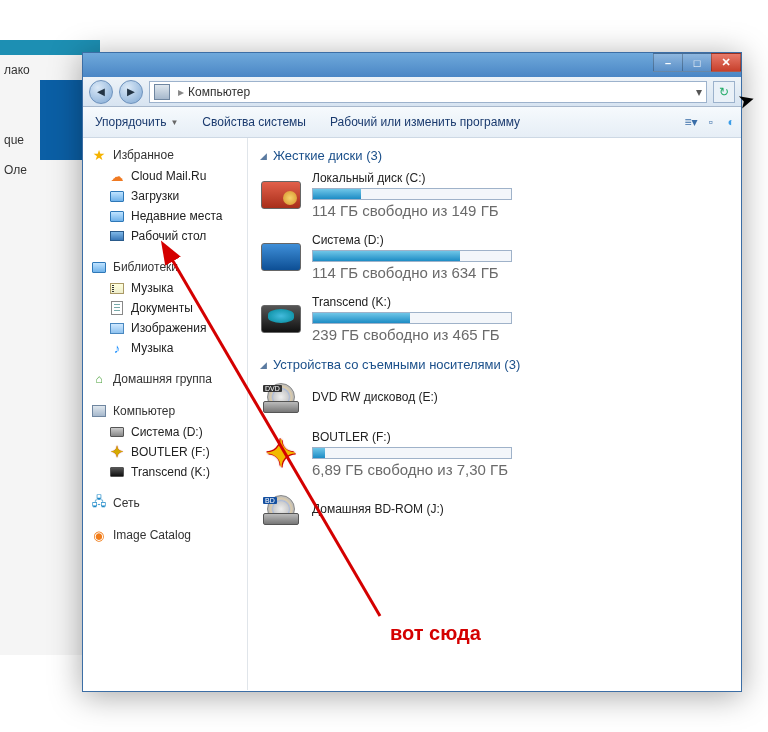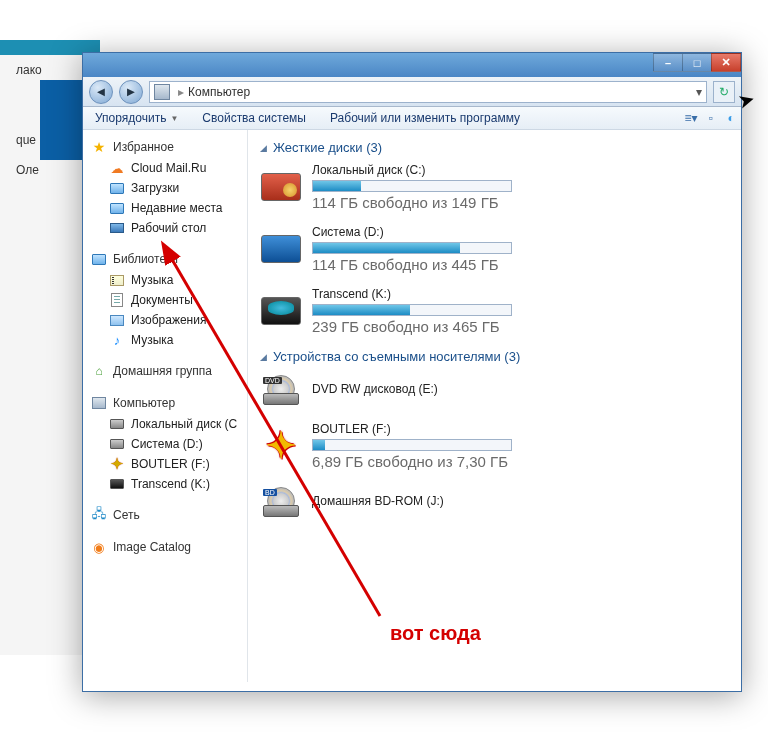--- a/index.html
+++ b/index.html
@@ -1,38 +1,38 @@
 <!DOCTYPE html>
 <html><head>
 <meta charset="utf-8">
 <style>
   * { box-sizing: border-box; margin: 0; padding: 0; font-family: 'Segoe UI', Tahoma, sans-serif; }
   body { width: 768px; height: 732px; background: #fff; position: relative; overflow: hidden; }
   .bg-strip { position: absolute; left: 0; top: 55px; width: 85px; height: 600px; background: #f5f5f5; border-right: 1px solid #d0d0d0; z-index: 1; }
-  .bg-strip .txt { font-size: 12px; color: #333; padding: 8px 16px; white-space: nowrap; overflow: hidden; }
+  .bg-strip .txt { font-size: 12px; color: #333; padding: 8px 4px; white-space: nowrap; overflow: hidden; }
   .bg-blue { position: absolute; left: 40px; top: 80px; width: 60px; height: 80px; background: #0b5fa5; z-index: 1; }
   .bg-teal { position: absolute; left: 0; top: 40px; width: 100px; height: 40px; background: #1d8fb3; z-index: 1; }
 
   .window { position: absolute; left: 82px; top: 52px; width: 660px; height: 640px; border: 1px solid #3c6ea5; box-shadow: 0 4px 30px rgba(0,0,0,.35); background: #fff; z-index: 5; }
   .titlebar { height: 24px; background: linear-gradient(#6fa9db, #4a86c5); position: relative; }
   .win-controls { position: absolute; right: 0; top: 0; display: flex; }
   .win-btn { width: 30px; height: 19px; display: flex; align-items: center; justify-content: center; color: #fff; font-size: 11px; font-weight: bold; border: 1px solid rgba(0,0,0,.25); margin-left: -1px; }
   .win-btn.min { background: linear-gradient(#8eb7df,#5b90c8); }
   .win-btn.max { background: linear-gradient(#8eb7df,#5b90c8); }
   .win-btn.close { background: linear-gradient(#e87a6a,#c7402c); }
 
   .addrbar { height: 30px; background: linear-gradient(#eef3f8,#d7e4f1); display: flex; align-items: center; gap: 6px; padding: 0 6px; border-bottom: 1px solid #a8b8cc; }
   .navbtn { width: 24px; height: 24px; border-radius: 50%; background: radial-gradient(circle at 35% 30%, #dbe9f7, #7fa8d4); border: 1px solid #6f93bd; display: flex; align-items: center; justify-content: center; color: #234; font-size: 13px; }
   .addrbox { flex: 1; height: 22px; background: #fff; border: 1px solid #9cb2cc; display: flex; align-items: center; padding: 0 4px; font-size: 12px; color: #333; }
   .addrbox .pcicon { width: 16px; height: 16px; margin-right: 4px; background: linear-gradient(#dfe7ee,#a6b8cc); border: 1px solid #6f86a0; }
   .addrbox .sep { color: #888; margin: 0 4px; }
   .refreshbtn { width: 22px; height: 22px; border: 1px solid #9cb2cc; background: #eaf1f8; display: flex; align-items: center; justify-content: center; color: #2a6; font-size: 12px; }
   .searchbox { width: 170px; height: 22px; background: #fff; border: 1px solid #9cb2cc; font-size: 12px; font-style: italic; color: #888; padding: 0 6px; display: flex; align-items: center; }
 
-  .toolbar { height: 23px; background: linear-gradient(#f6fafd,#e6eef6); border-bottom: 1px solid #cdd8e4; display: flex; align-items: center; font-size: 12px; color: #1a3a6e; }
+  .toolbar { height: 31px; background: linear-gradient(#f6fafd,#e6eef6); border-bottom: 1px solid #cdd8e4; display: flex; align-items: center; font-size: 12px; color: #1a3a6e; }
   .tbitem { padding: 0 12px; height: 100%; display: flex; align-items: center; gap: 4px; cursor: default; }
   .tbspacer { flex: 1; }
   .tbicon { width: 20px; height: 20px; display: flex; align-items: center; justify-content: center; border: 1px solid transparent; }
 
   .body { display: flex; height: calc(100% - 86px); }
   .nav { width: 165px; border-right: 1px solid #e0e5ea; padding: 6px 0; overflow: hidden; }
   .navgroup { margin-bottom: 10px; }
   .navhdr { display: flex; align-items: center; gap: 6px; font-size: 12px; color: #333; padding: 3px 8px; }
   .navhdr .ic { width: 16px; height: 16px; display: inline-flex; align-items: center; justify-content: center; }
   .navitem { display: flex; align-items: center; gap: 6px; font-size: 12px; color: #222; padding: 2px 8px 2px 26px; white-space: nowrap; overflow: hidden; }
@@ -204,26 +204,20 @@
         <div class="navhdr sel" style="margin:0 4px;padding-left:4px">
           <span class="ic">
               <span class="pcico"></span>
             </span>
           <span>Компьютер</span>
         </div>
         <div class="navitem">
             <span class="ic">
               <span class="hdd"></span>
             </span>
-            <span>Локальный диск (C</span>
-          </div>
-        <div class="navitem">
-            <span class="ic">
-              <span class="hdd"></span>
-            </span>
             <span>Система (D:)</span>
           </div>
         <div class="navitem">
             <span class="ic plusico">✦</span>
             <span>BOUTLER (F:)</span>
           </div>
         <div class="navitem">
             <span class="ic">
               <span class="hdd" style="background:linear-gradient(#555,#111)"></span>
             </span>
@@ -267,21 +261,21 @@
 
       <div class="drive">
         <div class="drive-icon">
             <div class="di-hdd di-blue"></div>
           </div>
         <div class="drive-info">
           <div class="drive-name">Система (D:)</div>
           <div class="drive-bar">
               <div class="fill" style="width:74%"></div>
             </div>
-          <div class="drive-free">114 ГБ свободно из 445 ГБ</div>
+          <div class="drive-free">114 ГБ свободно из 634 ГБ</div>
         </div>
       </div>
 
       <div class="drive">
         <div class="drive-icon">
             <div class="di-hdd di-dark"></div>
           </div>
         <div class="drive-info">
           <div class="drive-name">Transcend (K:)</div>
           <div class="drive-bar">

